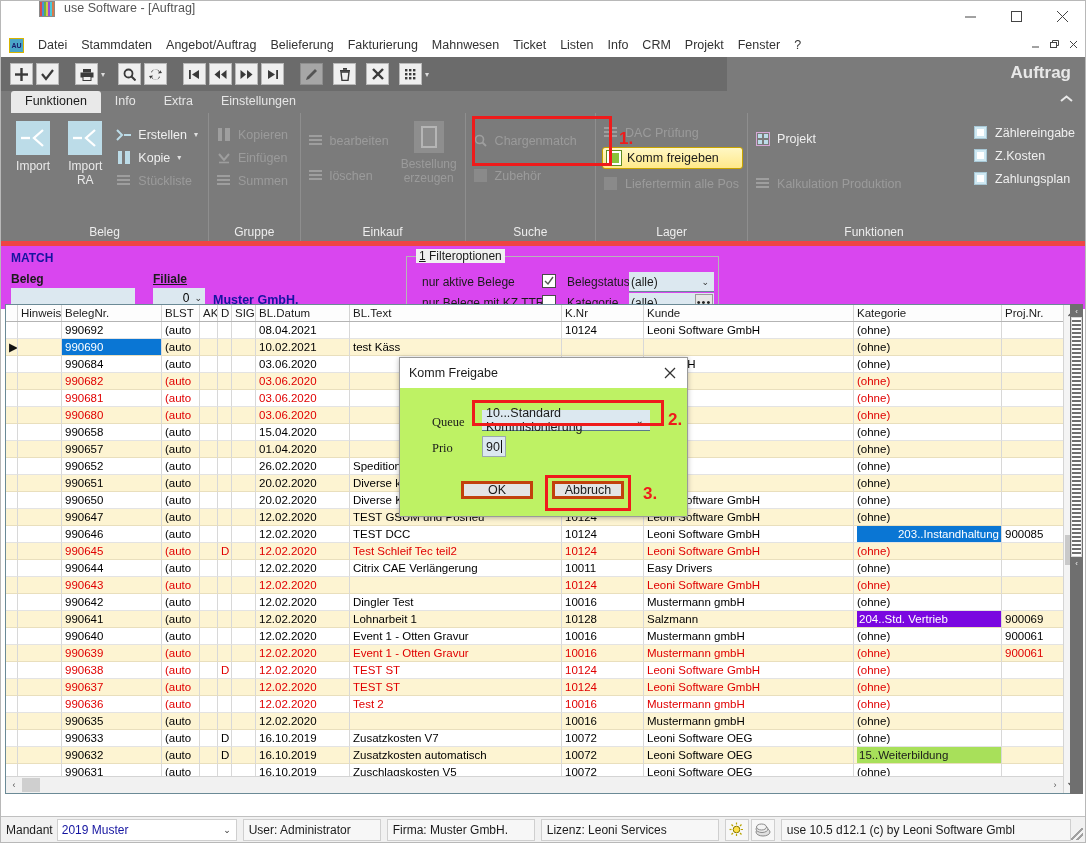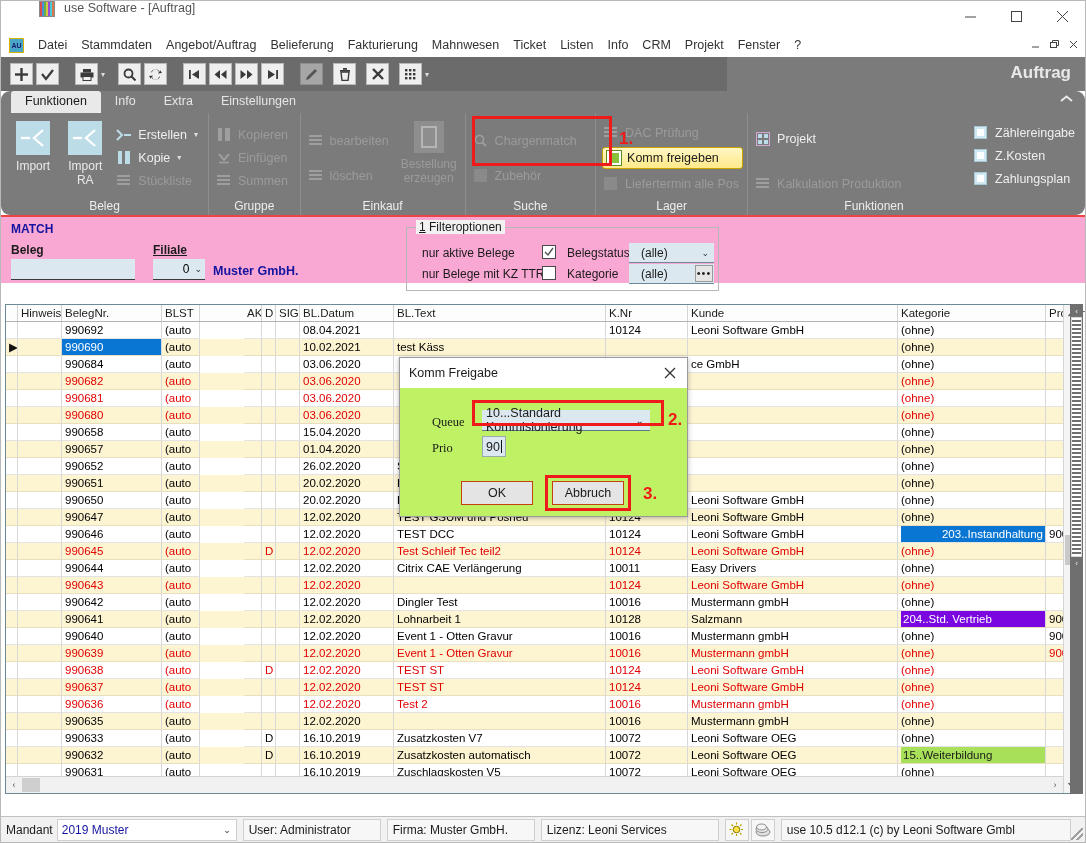--- a/index.html
+++ b/index.html
@@ -103,22 +103,21 @@
   }
   .toolstrip .rpane {
     position: absolute; left: 726px; top: 0; right: 0; bottom: 0;
     background: #7b7b7b;
   }
 
   
   .ribbon {
     background: #7b7b7b;
     position: relative;
-    height: 124px;
-    border-radius: 9px;
+    height: 150px;
   }
   .ribtabs { display: flex; height: 22px; padding-left: 10px; position: relative; }
   .ribtab {
     padding: 3px 14px 2px 14px; color: #e6e6e6; font-size: 12.5px;
   }
   .ribtab.active {
     background: #e9e9e9; color: #1b1b1b;
     border-radius: 3px 3px 0 0;
   }
   .ribcollapse {
@@ -190,22 +189,22 @@
   .redbox {
     position: absolute; border: 3px solid #ef1b1b; pointer-events: none;
   }
   .rednum {
     position: absolute; color: #ef1b1b; font-weight: bold; font-size: 17px;
   }
 
   
   .matchpanel {
     position: relative;
-    height: 68px; background: #f9a8d4;
-    border-top: 2px solid #ef4444;
+    height: 68px; background: #d946ef;
+    border-top: 5px solid #ef4444;
   }
   .match-title { position: absolute; left: 10px; top: 5px; color: #1414a0; font-weight: bold; font-size: 12px; }
   .fld-label { position: absolute; color: #1b1b1b; font-weight: bold; font-size: 12px; }
   .inp-under {
     position: absolute;
     background: #dce8f0; border: none; border-bottom: 1px solid #3a3a3a;
     height: 21px; font-family: "Liberation Sans", sans-serif; font-size: 12px;
     padding: 0 4px; color: #1b1b1b;
   }
   .spin-under {
@@ -223,21 +222,21 @@
   .fopt-row { position: absolute; font-size: 12px; color: #1b1b1b; }
   .cbox {
     position: absolute; width: 14px; height: 14px;
     background: #fff; border: 1px solid #4a4a4a;
     display: flex; align-items: center; justify-content: center;
   }
   .cbox svg { display: block; }
   .combo-under {
     position: absolute; background: #dce8f0; border-bottom: 1px solid #6a8a9a;
     height: 20px; display: flex; align-items: center;
-    font-size: 12px; padding-left: 12px; color: #1b1b1b;
+    font-size: 12px; padding-left: 2px; color: #1b1b1b;
   }
   .combo-under .arw { position: absolute; right: 5px; font-size: 9px; color: #333; }
   .combo-under .ell {
     position: absolute; right: 1px; top: 1px;
     width: 18px; height: 17px; background: #e6e6e6; border: 1px solid #9a9a9a;
     display: flex; align-items: center; justify-content: center;
     font-size: 11px; letter-spacing: 1px; line-height: 1; color: #222;
   }
 
   
@@ -264,21 +263,21 @@
   .grow.alt > div { border-bottom: 1px solid #e9dfbd; }
   .grow.red { color: #e00000; }
   .cellsel { background: #0a76d4; color: #ffffff !important; }
   .rowmark { color: #111; }
 
   
   .c-mark { width: 12px; flex: 0 0 12px; }
   .c-hinweis { width: 44px; flex: 0 0 44px; }
   .c-beleg { width: 100px; flex: 0 0 100px; }
   .c-blst { width: 38px; flex: 0 0 38px; }
-  .c-ak { width: 18px; flex: 0 0 18px; margin-left: 44px; }
+  .c-ak { width: 18px; flex: 0 0 18px; }
   .c-d { width: 14px; flex: 0 0 14px; }
   .c-sig { width: 24px; flex: 0 0 24px; }
   .c-datum { width: 94px; flex: 0 0 94px; }
   .c-text { width: 212px; flex: 0 0 212px; }
   .c-knr { width: 82px; flex: 0 0 82px; }
   .c-kunde { width: 210px; flex: 0 0 210px; }
   .c-kat { width: 148px; flex: 0 0 148px; }
   .c-proj { width: 96px; flex: 0 0 96px; }
 
   .vscroll {
@@ -371,22 +370,22 @@
     font-size: 12.5px; color: #1b1b1b;
   }
   .dlg-combo .arw { position: absolute; right: 6px; font-size: 10px; color: #333; }
   .dlg-inp {
     position: absolute; background: #dce8f0; border: 1px solid #9aa8b0;
     height: 21px; display: flex; align-items: center; padding-left: 3px;
     font-size: 12.5px; color: #1b1b1b;
   }
   .caret { display: inline-block; width: 1px; height: 13px; background: #111; margin-left: 1px; vertical-align: -2px; }
   .dlg-btn {
-    position: absolute; height: 24px; background: #e4e4e4;
-    border: 1px solid #c2410c;
+    position: absolute; height: 18px; background: #e4e4e4;
+    border: 3px solid #c2410c;
     display: flex; align-items: center; justify-content: center;
     font-size: 12.5px; color: #1b1b1b;
   }
 </style>
 </head>
 <body>
 
 <div id="app">
 
   <div class="titlebar">

